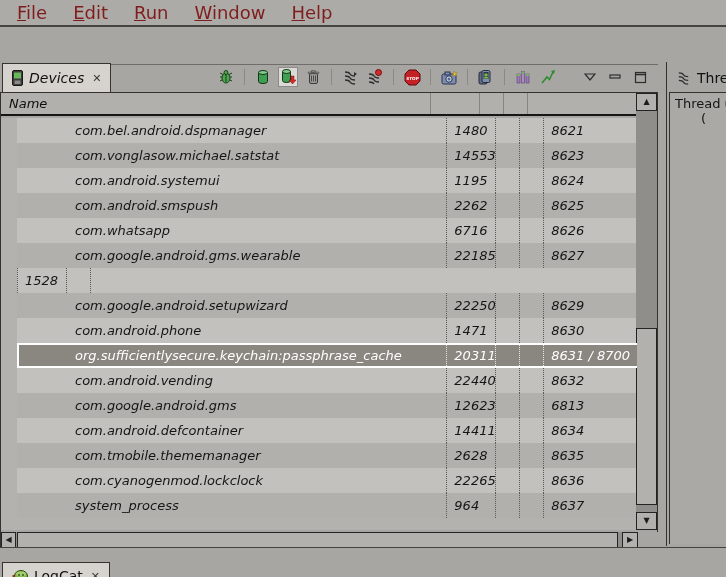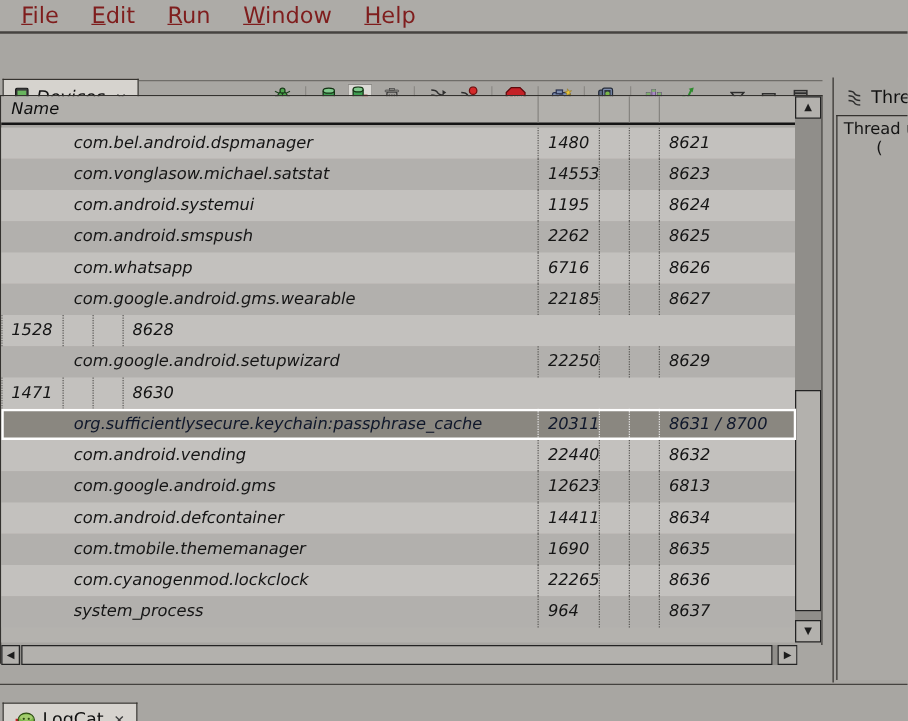--- a/index.html
+++ b/index.html
@@ -24,38 +24,38 @@
          gap:6px; padding:0 9px; font-size:14px; color:#111; }
   .tab-close { font-size:11px; color:#3a3a3a; font-weight:bold; margin-left:2px; }
 
   .toolbar { position:absolute; right:8px; top:3px; height:24px; display:flex; align-items:center; gap:5px; }
   .tbtn { width:20px; height:20px; display:flex; align-items:center; justify-content:center; }
   .tbtn.pressed { background:#dcdad6; border:1px solid #8d8b87; }
   .tsep { width:1px; height:16px; background:#8b8985; margin:0 3px; }
   .tgap { width:12px; }
 
   
-  .table-frame { position:absolute; top:14px; left:0; width:658px; height:455px;
+  .table-frame { position:absolute; top:30px; left:0; width:658px; height:455px;
                  border-top:1px solid #34322f; border-left:1px solid #34322f; border-right:1px solid #34322f; }
   .thead { position:absolute; top:0; left:0; width:636px; height:23px; background:#b2b0ac;
            border-bottom:2px solid #151515; display:flex; }
   .thead .hc { height:100%; border-right:1px solid #868480; font-size:13px; color:#0e0e0e;
                display:flex; align-items:center; padding-left:8px; overflow:hidden; }
   .tbody { position:absolute; top:25px; left:0; width:636px; height:412px; background:#b4b2ae; overflow:hidden; }
-  .trow { display:flex; width:636px; height:25px; }
+  .trow { display:flex; width:636px; height:25px;margin-left:16px; }
   .trow:nth-child(odd)  { background:#c3c1be; }
   .trow:nth-child(even) { background:#b2b0ad; }
   .trow .c { height:100%; display:flex; align-items:center; font-size:13px; color:#151515;
              overflow:hidden; white-space:nowrap; }
   .c.name { width:430px; padding-left:58px; }
   .c.pid  { width:49px; padding-left:7px; border-left:1px dotted #5d5b58; }
   .c.s1, .c.s2 { width:24px; border-left:1px dotted #5d5b58; }
   .c.port { width:110px; padding-left:7px; border-left:1px dotted #5d5b58; }
   .trow.selected { background:#8a8780; outline:2px solid #ffffff; outline-offset:-2px; position:relative; z-index:2; }
-  .trow.selected .c { color:#0f172a; }
+  .trow.selected .c { color:#ffffff; }
   .trow.selected .pid, .trow.selected .s1, .trow.selected .s2, .trow.selected .port { border-left:1px dotted #e8e8e8; }
 
   
   .hc.h-name { width:430px; } .hc.h-pid { width:49px; } .hc.h-s1,.hc.h-s2 { width:24px; } .hc.h-port { width:108px; border-right:none; }
 
   
   .sb-btn { background:#b3b1ad; border:1px solid #232323; color:#1c1c1c; display:flex;
             align-items:center; justify-content:center; font-size:8px; line-height:1; }
   .vscroll { position:absolute; top:0; right:0; width:21px; height:437px; background:#908e8a; }
   .vscroll .up   { position:absolute; top:0; left:0; width:21px; height:18px; }
@@ -305,32 +305,32 @@
     <div class="c pid">22185</div>
     <div class="c s1"></div>
     <div class="c s2"></div>
     <div class="c port">8627</div>
   </div>
 
   <div class="trow">
     <div class="c pid">1528</div>
     <div class="c s1"></div>
     <div class="c s2"></div>
-    <div class="c port">8628</div>
   </div>
 
   <div class="trow">
     <div class="c name">com.google.android.setupwizard</div>
     <div class="c pid">22250</div>
     <div class="c s1"></div>
     <div class="c s2"></div>
     <div class="c port">8629</div>
   </div>
 
   <div class="trow">
+    <div class="c name">com.android.phone</div>
     <div class="c pid">1471</div>
     <div class="c s1"></div>
     <div class="c s2"></div>
     <div class="c port">8630</div>
   </div>
 
   <div class="trow selected">
     <div class="c name">org.sufficientlysecure.keychain:passphrase_cache</div>
     <div class="c pid">20311</div>
     <div class="c s1"></div>
@@ -357,21 +357,21 @@
   <div class="trow">
     <div class="c name">com.android.defcontainer</div>
     <div class="c pid">14411</div>
     <div class="c s1"></div>
     <div class="c s2"></div>
     <div class="c port">8634</div>
   </div>
 
   <div class="trow">
     <div class="c name">com.tmobile.thememanager</div>
-    <div class="c pid">1690</div>
+    <div class="c pid">2628</div>
     <div class="c s1"></div>
     <div class="c s2"></div>
     <div class="c port">8635</div>
   </div>
 
   <div class="trow">
     <div class="c name">com.cyanogenmod.lockclock</div>
     <div class="c pid">22265</div>
     <div class="c s1"></div>
     <div class="c s2"></div>

